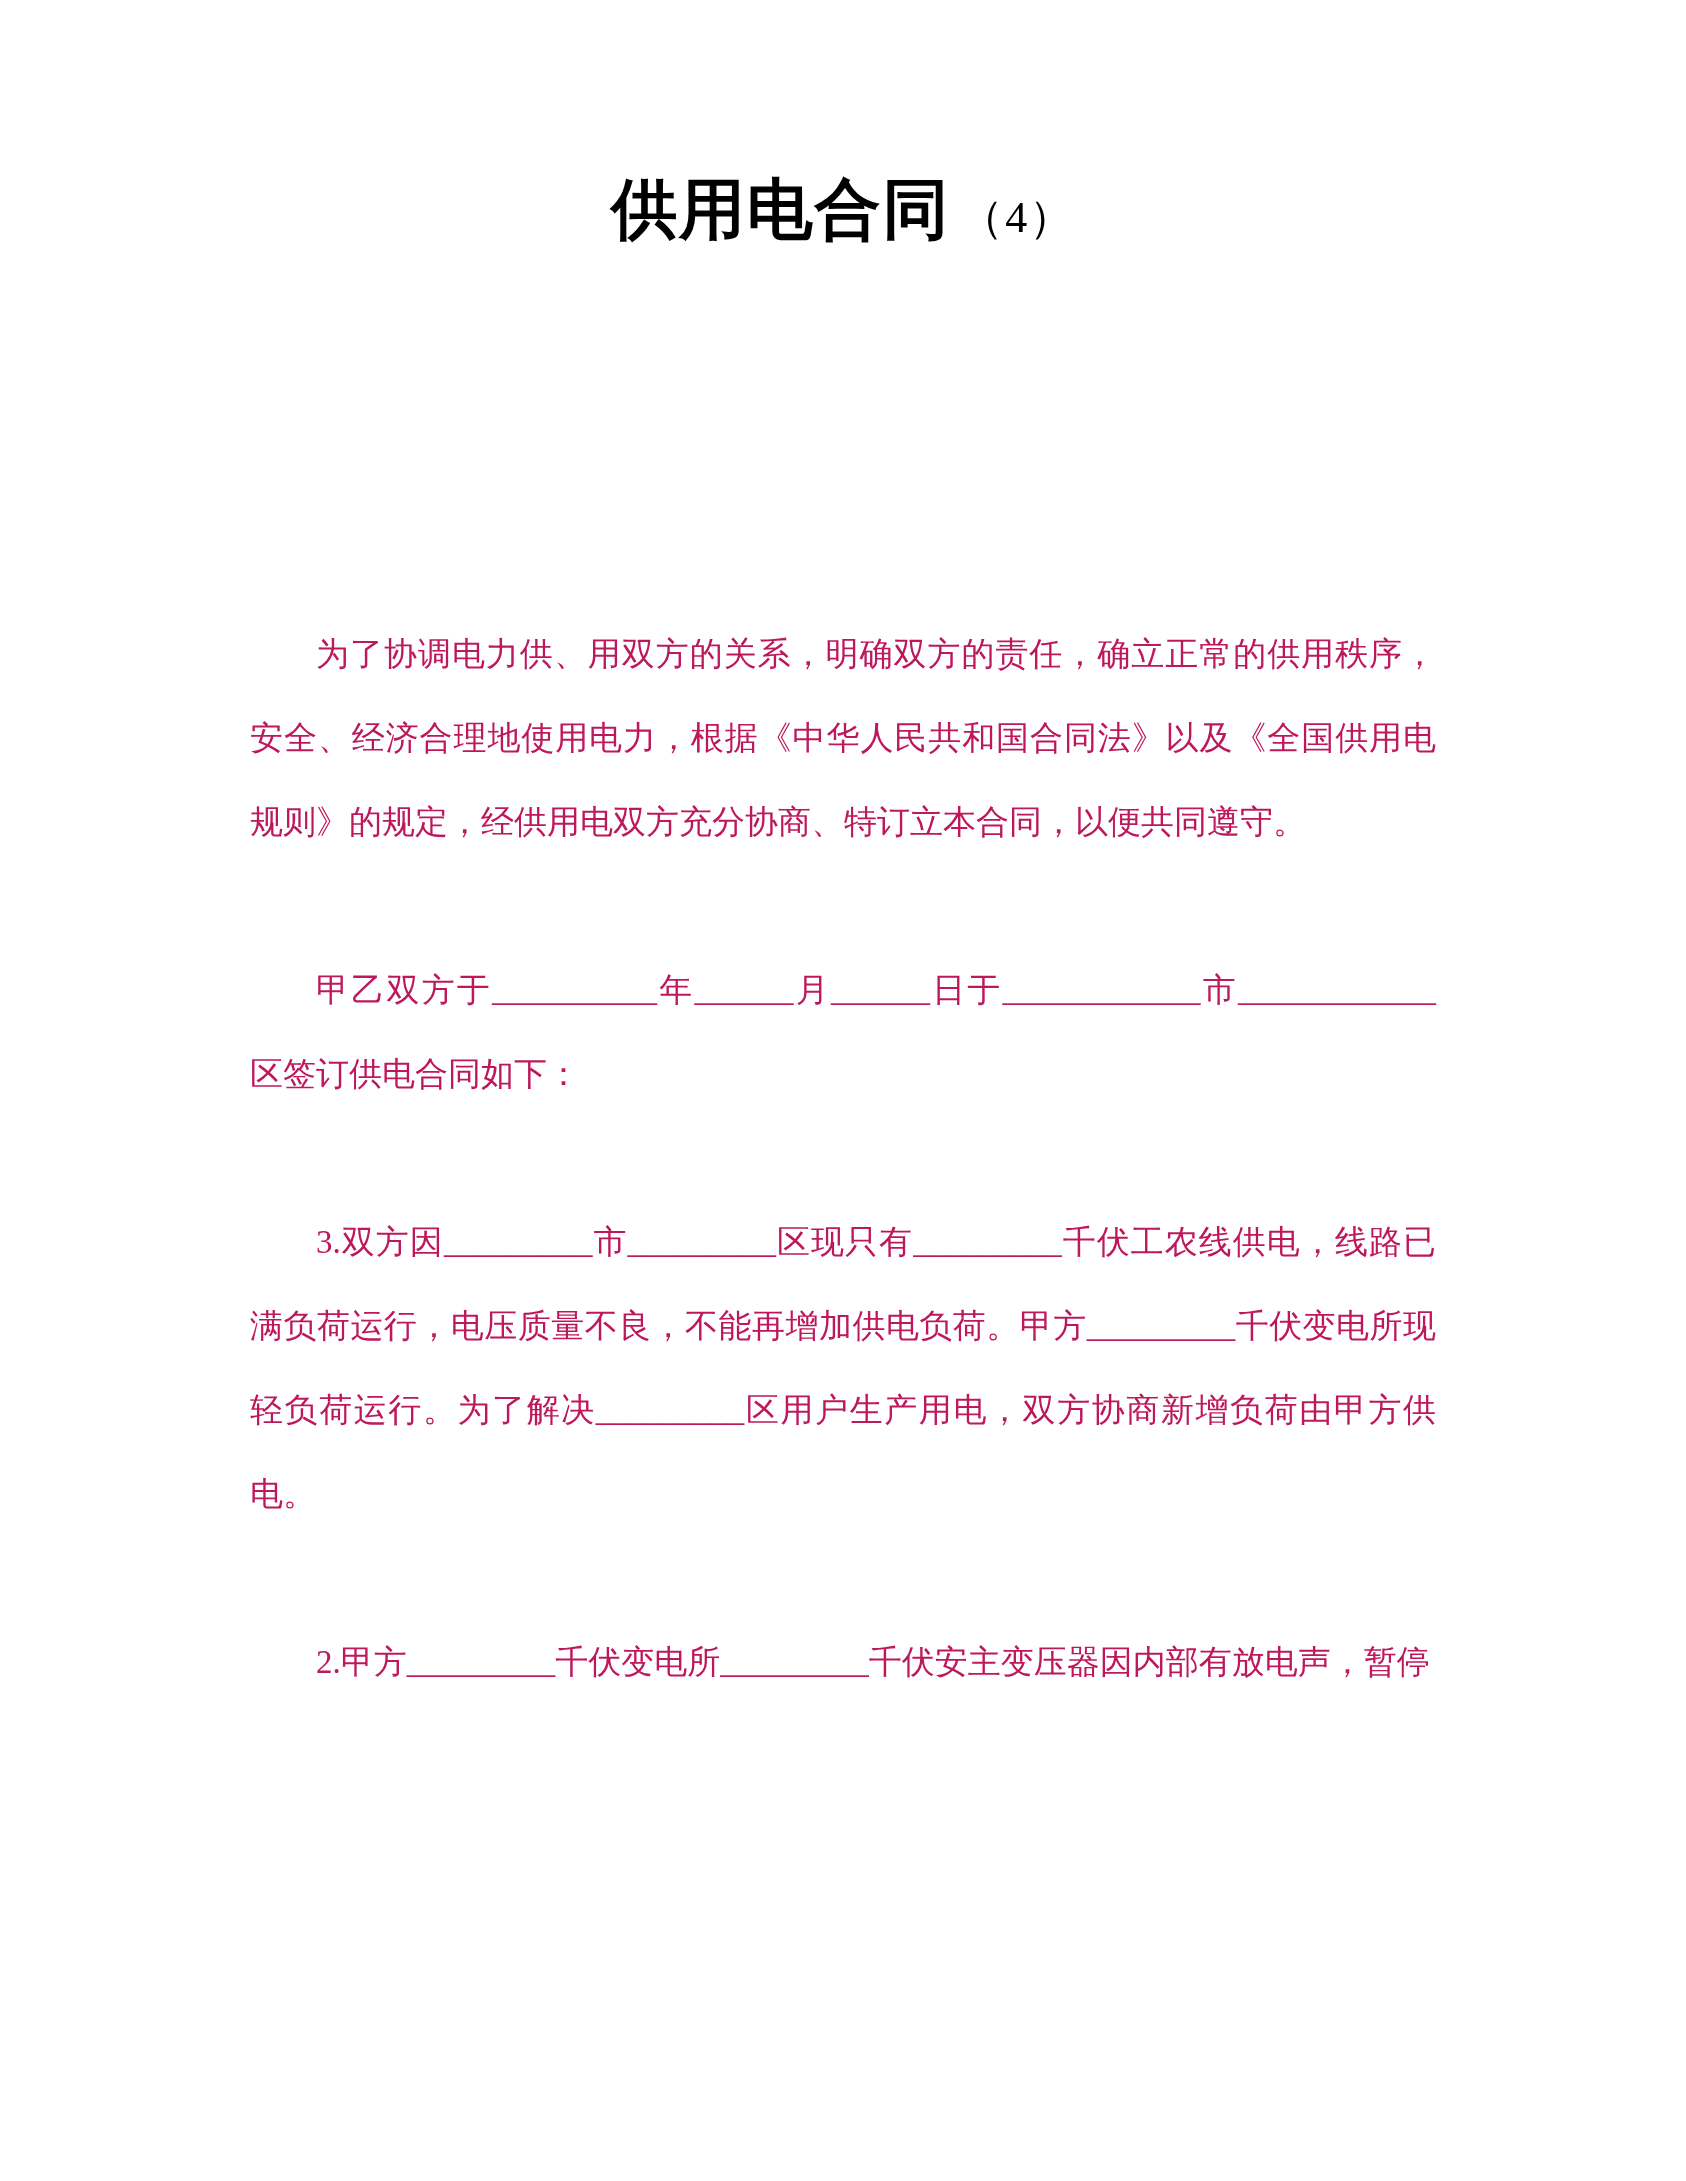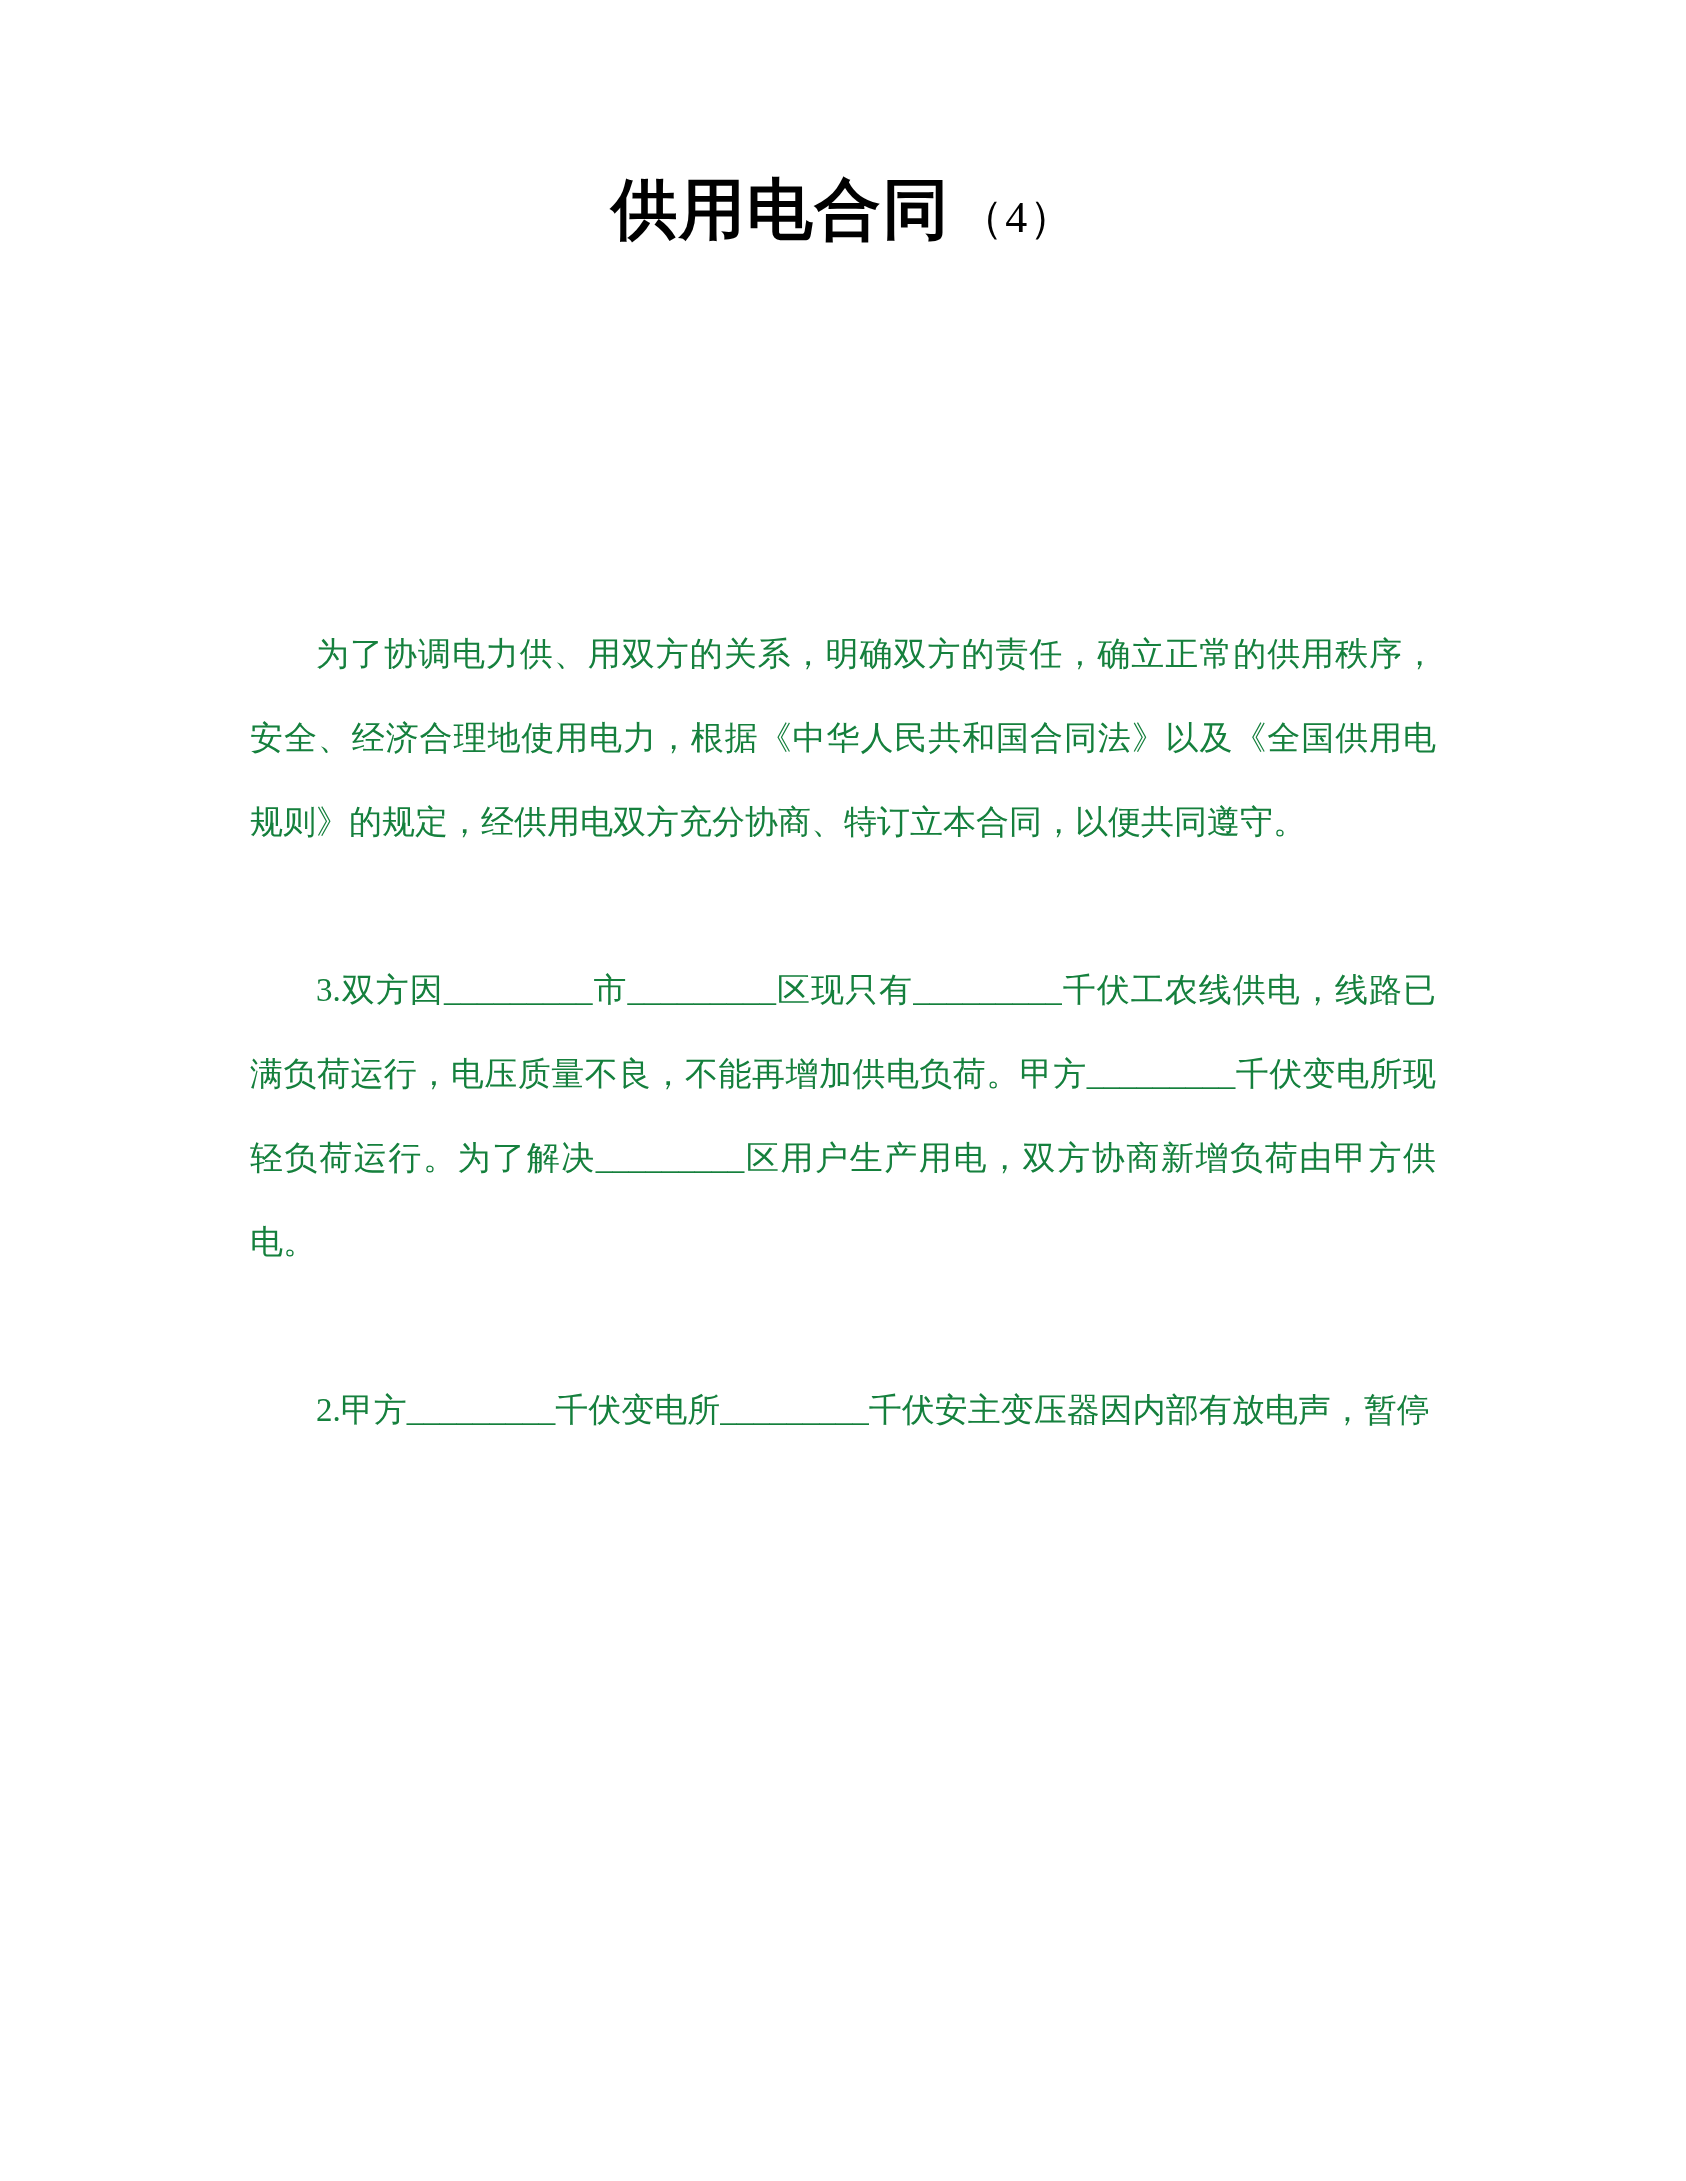--- a/index.html
+++ b/index.html
@@ -42,36 +42,37 @@
     margin-top: 353px;
   }
   p.para {
     margin: 0 0 84px 0;
     font-size: 33px;
     line-height: 84px;
     text-indent: 2em;
     text-align: justify;
     word-break: break-all;
     overflow-wrap: break-word;
-    color: #15803d;
+    color: #be185d;
   }
 </style>
 </head>
 <body>
 
 <div class="page">
   <div class="content">
 
     <h1 class="doc-title"><span class="title-main">供用电合同</span><span class="title-suffix">（4）</span></h1>
 
     <div class="body-text">
       <p class="para">为了协调电力供、用双方的关系，明确双方的责任，确立正常的供用秩序，安全、经济合理地使用电力，根据《中华人民共和国合同法》以及《全国供用电规则》的规定，经供用电双方充分协商、特订立本合同，以便共同遵守。</p>
 
 
 
+      <p class="para">甲乙双方于__________年______月______日于____________市____________区签订供电合同如下：</p>
 
       <p class="para">3.双方因_________市_________区现只有_________千伏工农线供电，线路已满负荷运行，电压质量不良，不能再增加供电负荷。甲方_________千伏变电所现轻负荷运行。为了解决_________区用户生产用电，双方协商新增负荷由甲方供电。</p>
 
       <p class="para">2.甲方_________千伏变电所_________千伏安主变压器因内部有放电声，暂停</p>
     </div>
 
   </div>
 </div>
 
 

